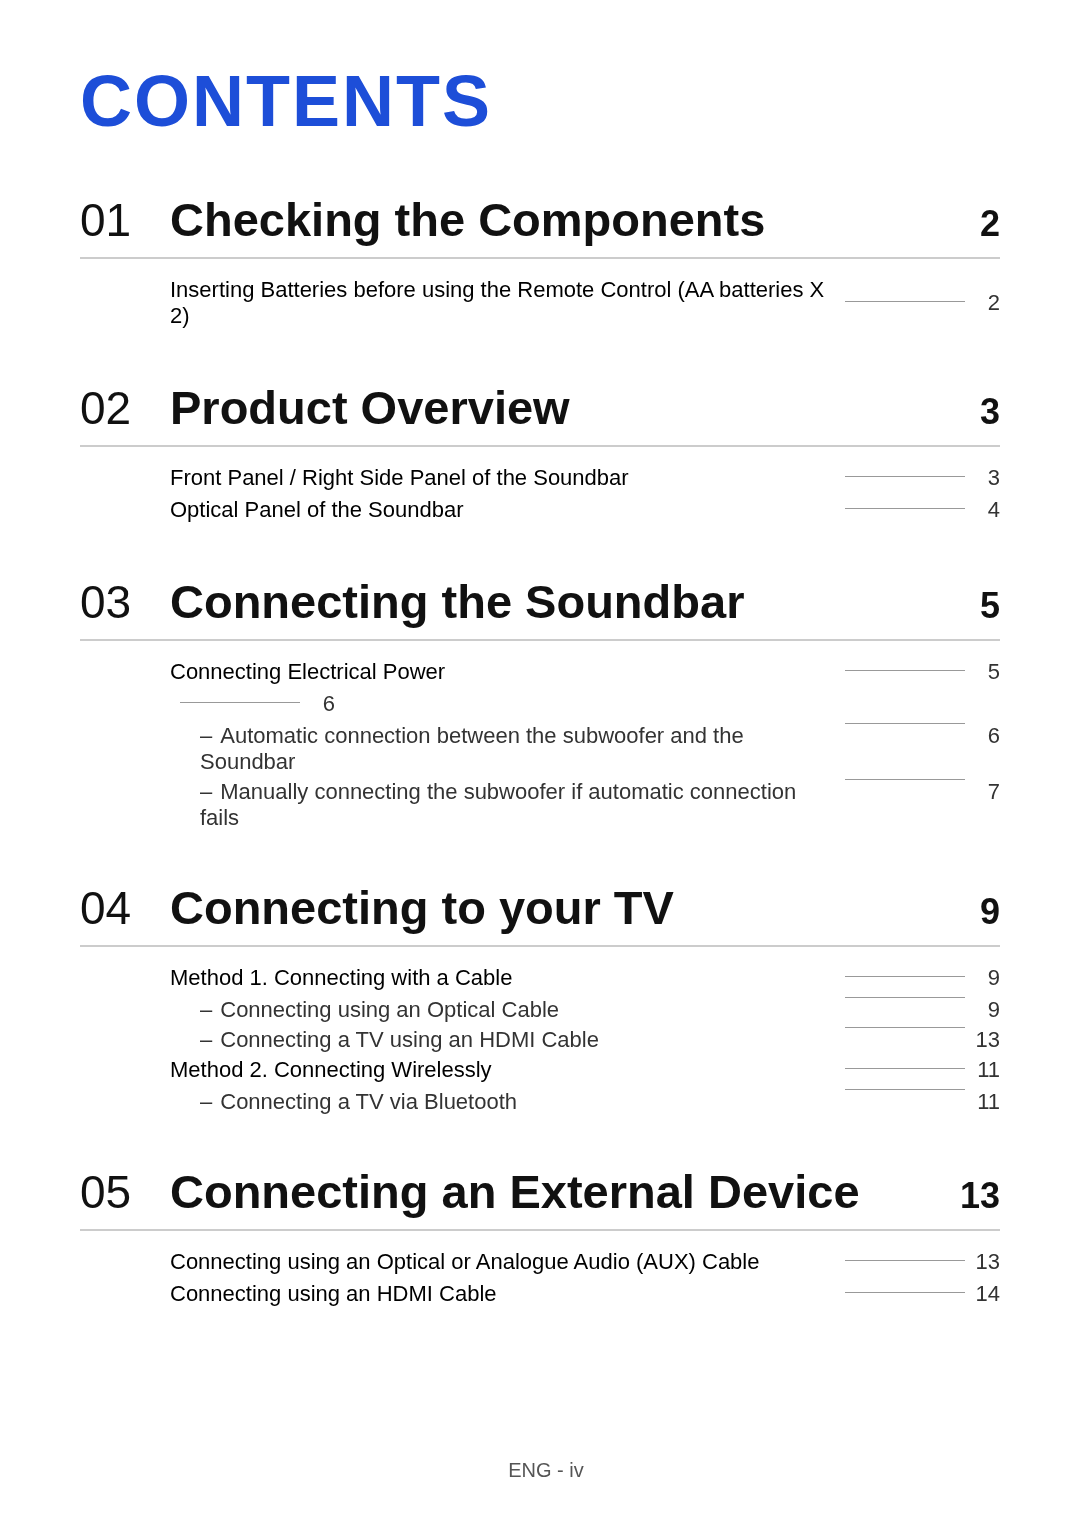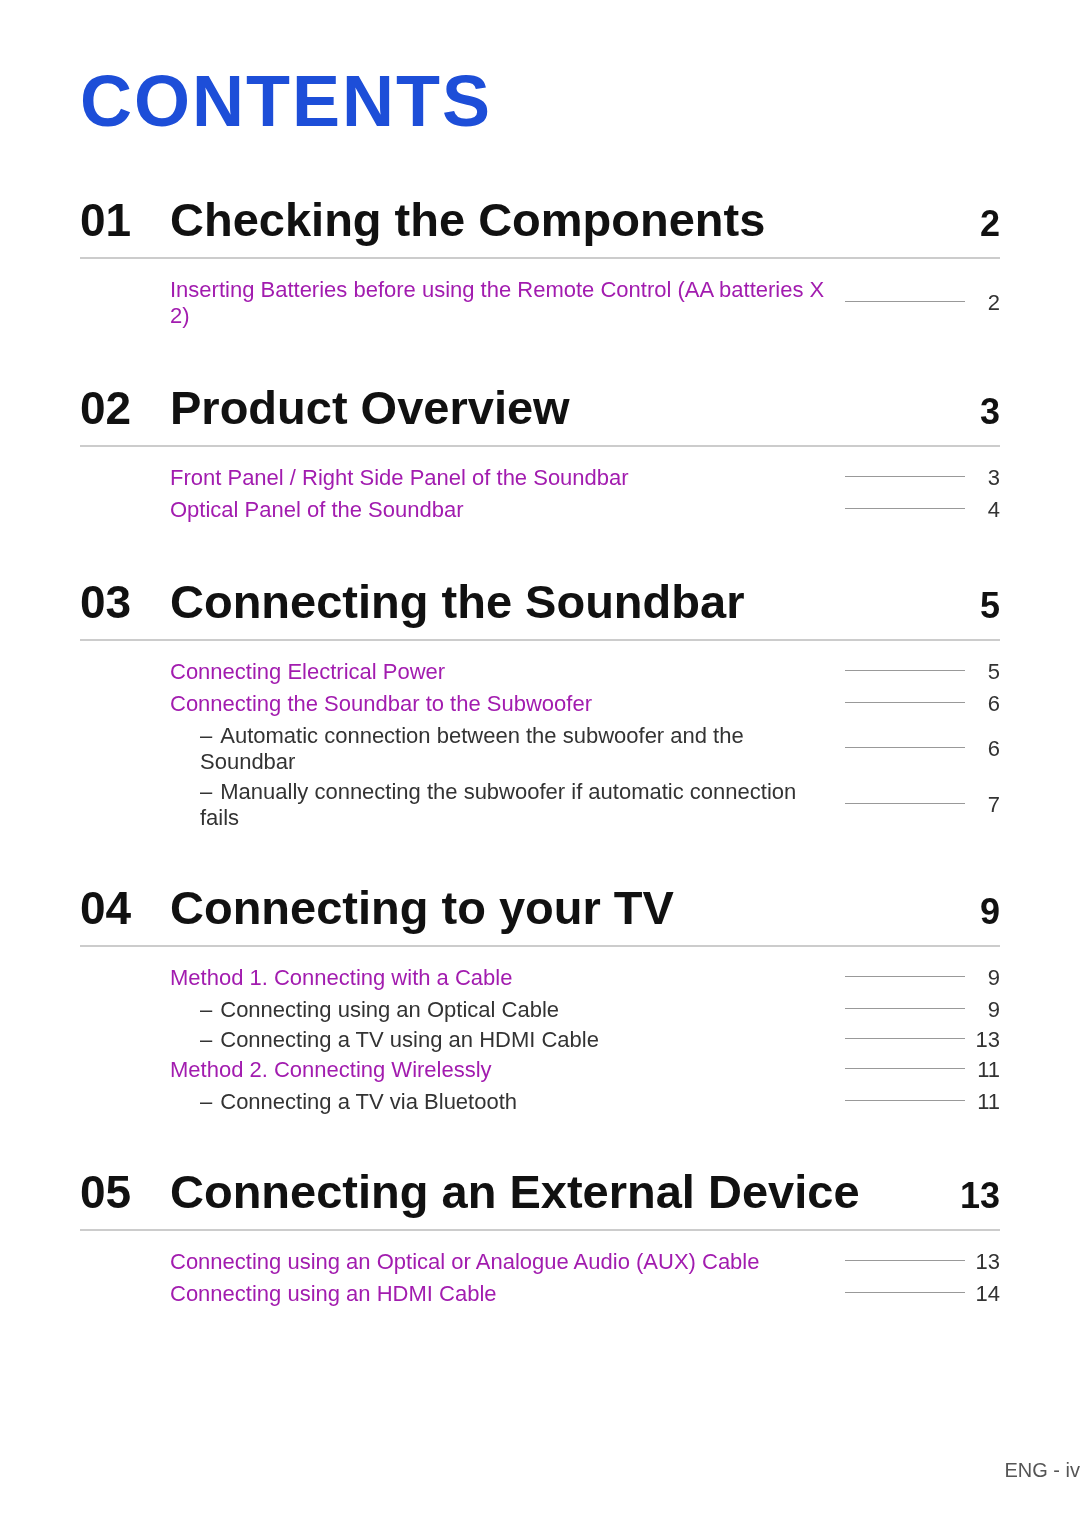--- a/index.html
+++ b/index.html
@@ -35,21 +35,21 @@
       display: flex;
       align-items: baseline;
       margin-bottom: 18px;
       margin-top: 30px;
       padding-bottom: 10px;
       border-bottom: 2px solid #cccccc;
     }
 
     .section-number {
       font-size: 46px;
-      font-weight: 700;
+      font-weight: 400;
       color: #111111;
       min-width: 90px;
       font-family: 'Arial Black', Arial, sans-serif;
     }
 
     .section-title {
       font-size: 47px;
       font-weight: 800;
       color: #111111;
       flex: 1;
@@ -65,21 +65,21 @@
 
     .toc-entry {
       display: flex;
       align-items: center;
       margin-bottom: 6px;
       padding-left: 90px;
     }
 
     .toc-entry-text {
       font-size: 22px;
-      color: #a21caf;
+      color: #000000;
       flex: 1;
       font-family: Arial, sans-serif;
       font-weight: 400;
     }
 
     .toc-entry-dots {
       flex: 0 0 auto;
       border-bottom: 1.5px solid #999999;
       width: 120px;
       margin: 0 10px;
@@ -89,21 +89,21 @@
     .toc-entry-page {
       font-size: 22px;
       color: #333333;
       min-width: 25px;
       text-align: right;
       font-family: Arial, sans-serif;
     }
 
     .toc-sub-entry {
       display: flex;
-      align-items: center;
+      align-items: flex-start;
       margin-bottom: 4px;
       padding-left: 120px;
     }
 
     .toc-sub-entry-text {
       font-size: 22px;
       color: #333333;
       flex: 1;
       font-family: Arial, sans-serif;
       font-weight: 400;
@@ -128,21 +128,21 @@
     .dash {
       margin-right: 8px;
       color: #333333;
     }
 
     .footer {
       position: absolute;
       bottom: 50px;
       left: 12px;
       right: 0;
-      text-align: right;
+      text-align: center;
       font-size: 20px;
       color: #555555;
       font-family: Arial, sans-serif;
     }
 
     .spacer {
       height: 15px;
     }
   </style>
 </head>
@@ -187,21 +187,20 @@
         <span class="section-number">03</span>
         <span class="section-title">Connecting the Soundbar</span>
         <span class="section-page">5</span>
       </div>
       <div class="toc-entry">
         <span class="toc-entry-text">Connecting Electrical Power</span>
         <div class="toc-entry-dots"></div>
         <span class="toc-entry-page">5</span>
       </div>
       <div class="toc-entry">
-        <span class="toc-entry-text">Connecting the Soundbar to the Subwoofer</span>
         <div class="toc-entry-dots"></div>
         <span class="toc-entry-page">6</span>
       </div>
       <div class="toc-sub-entry">
         <span class="toc-sub-entry-text"><span class="dash">–</span>Automatic connection between the subwoofer and the Soundbar</span>
         <div class="toc-sub-entry-dots"></div>
         <span class="toc-sub-entry-page">6</span>
       </div>
       <div class="toc-sub-entry">
         <span class="toc-sub-entry-text"><span class="dash">–</span>Manually connecting the subwoofer if automatic connection fails</span>

